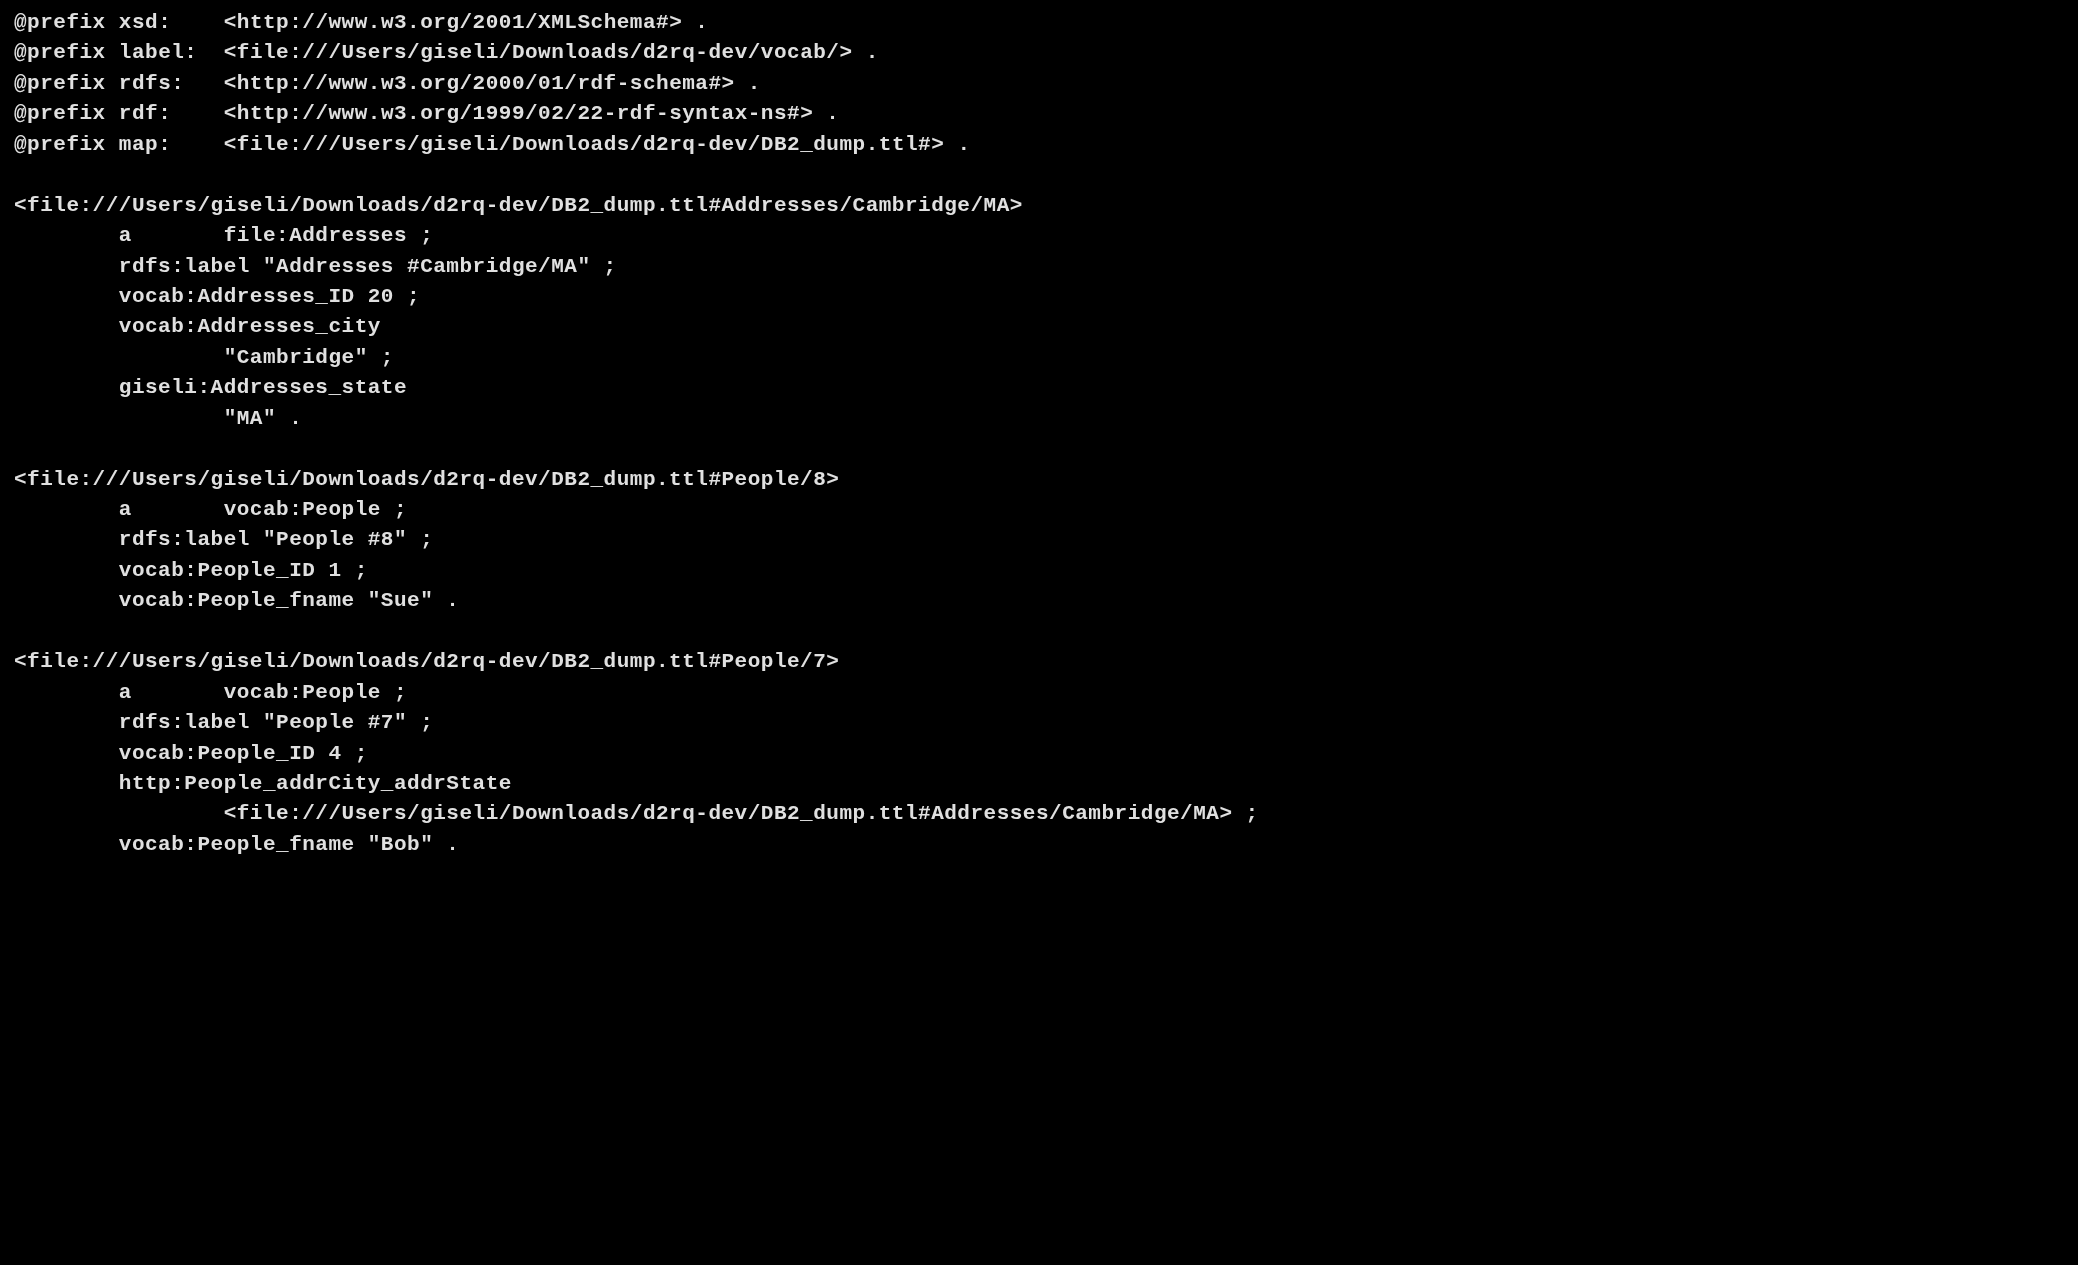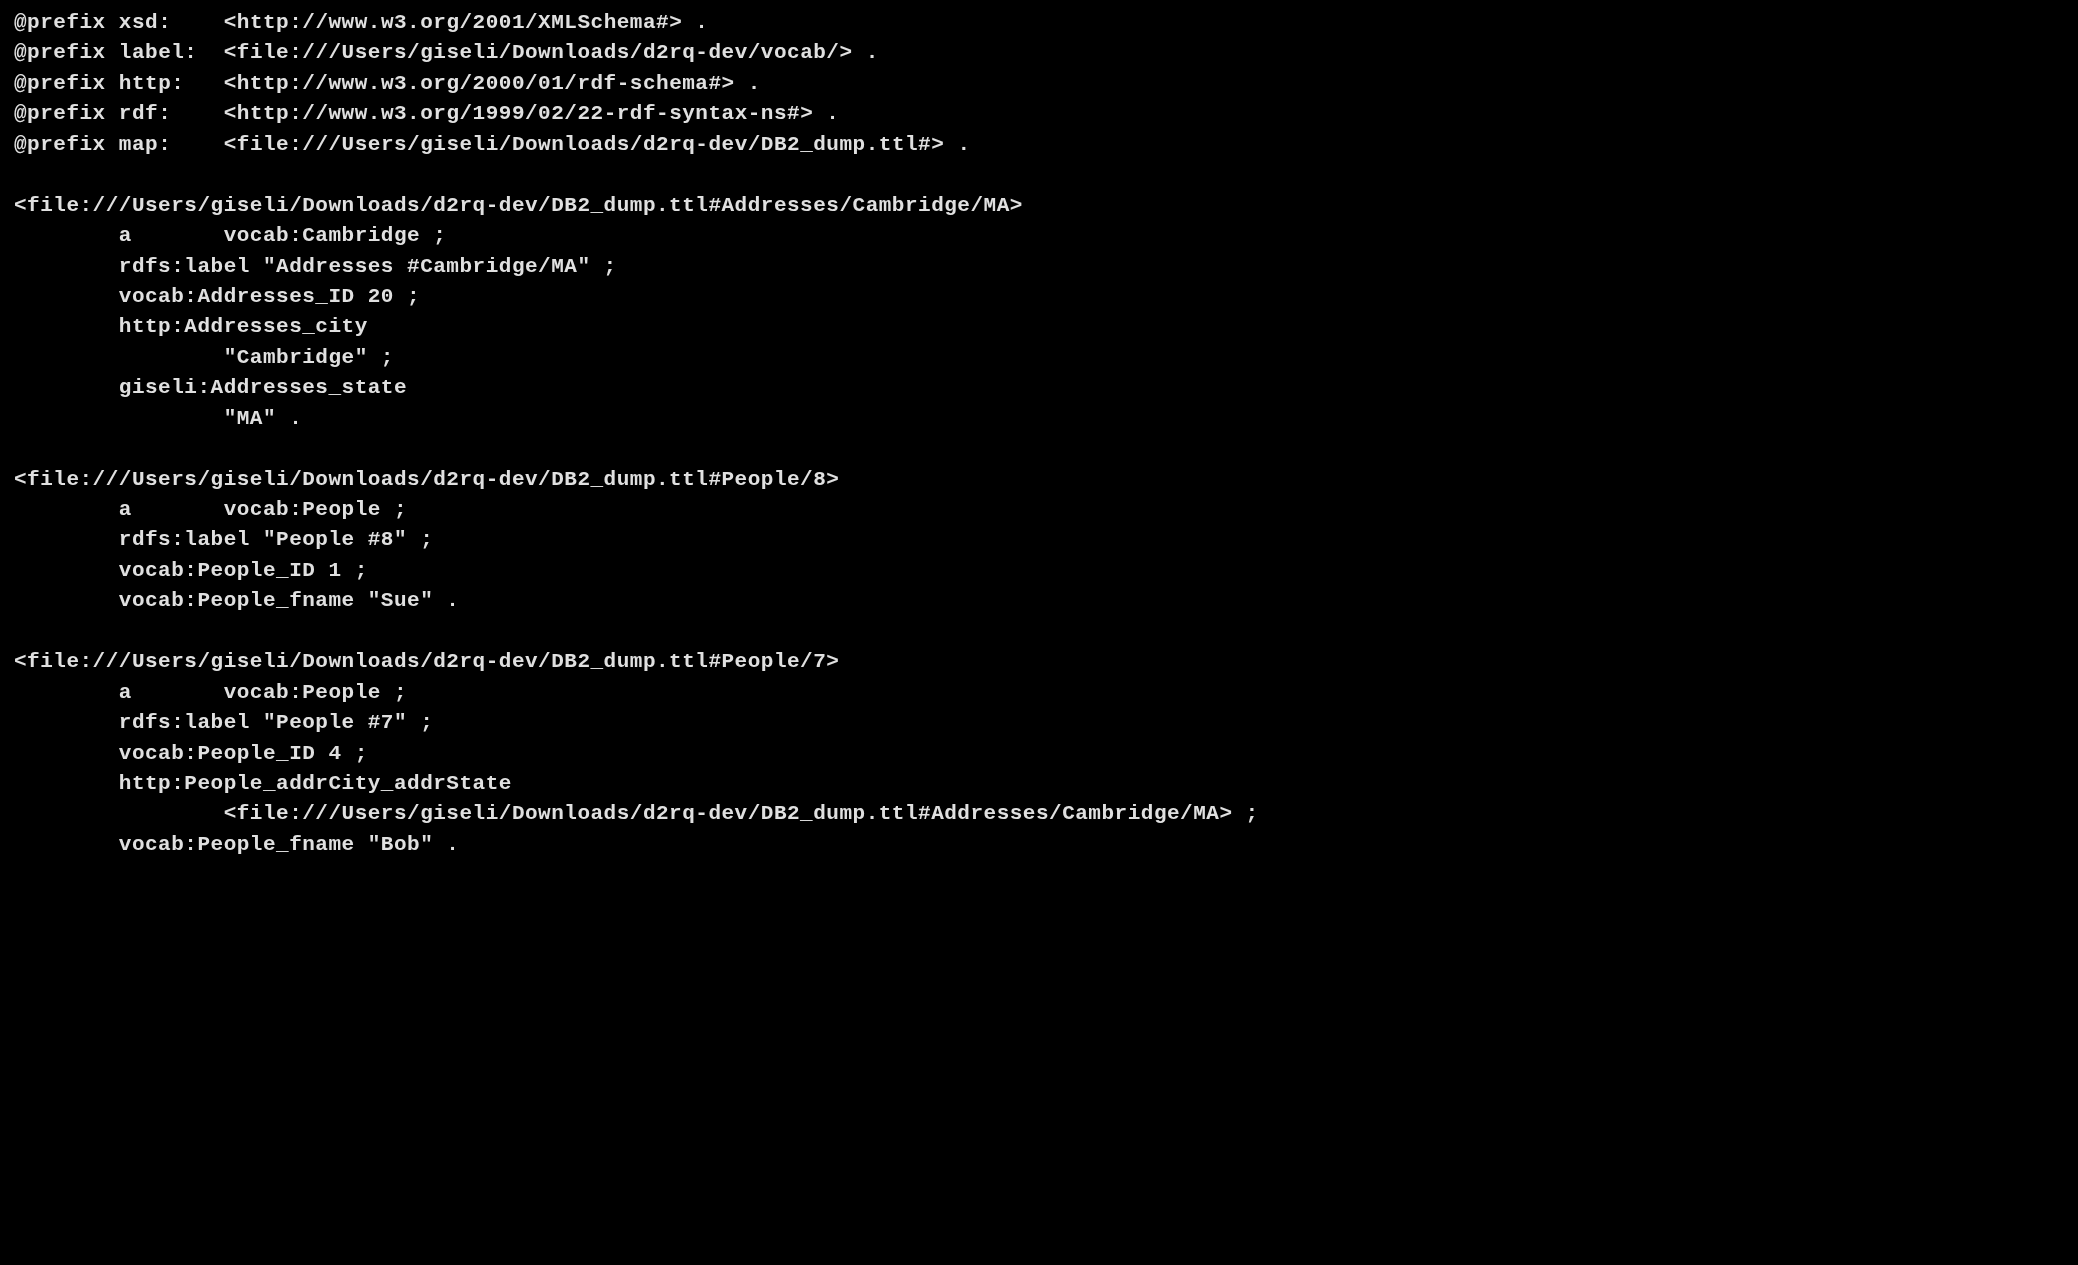--- a/index.html
+++ b/index.html
@@ -19,29 +19,29 @@
     white-space: pre;
     font-weight: bold;
     letter-spacing: 0.5px;
   }
 </style>
 </head>
 <body>
 
 <div class="terminal"><span><span>@prefix</span> <span>xsd:</span>    <span>&lt;http://www.w3.org/2001/XMLSchema#&gt; .</span></span>
 <span><span>@prefix</span> <span>label:</span>  <span>&lt;file:///Users/giseli/Downloads/d2rq-dev/vocab/&gt; .</span></span>
-<span><span>@prefix</span> <span>http:</span>   <span>&lt;http://www.w3.org/2000/01/rdf-schema#&gt; .</span></span>
+<span><span>@prefix</span> <span>rdfs:</span>   <span>&lt;http://www.w3.org/2000/01/rdf-schema#&gt; .</span></span>
 <span><span>@prefix</span> <span>rdf:</span>    <span>&lt;http://www.w3.org/1999/02/22-rdf-syntax-ns#&gt; .</span></span>
 <span><span>@prefix</span> <span>map:</span>    <span>&lt;file:///Users/giseli/Downloads/d2rq-dev/DB2_dump.ttl#&gt; .</span></span>
 
 <span>&lt;file:///Users/giseli/Downloads/d2rq-dev/DB2_dump.ttl#Addresses/Cambridge/MA&gt;</span>
-<span>        a       vocab:Cambridge ;</span>
+<span>        a       file:Addresses ;</span>
 <span>        rdfs:label "Addresses #Cambridge/MA" ;</span>
 <span>        vocab:Addresses_ID 20 ;</span>
-<span>        http:Addresses_city</span>
+<span>        vocab:Addresses_city</span>
 <span>                "Cambridge" ;</span>
 <span>        giseli:Addresses_state</span>
 <span>                "MA" .</span>
 
 <span>&lt;file:///Users/giseli/Downloads/d2rq-dev/DB2_dump.ttl#People/8&gt;</span>
 <span>        a       vocab:People ;</span>
 <span>        rdfs:label "People #8" ;</span>
 <span>        vocab:People_ID 1 ;</span>
 <span>        vocab:People_fname "Sue" .</span>
 

